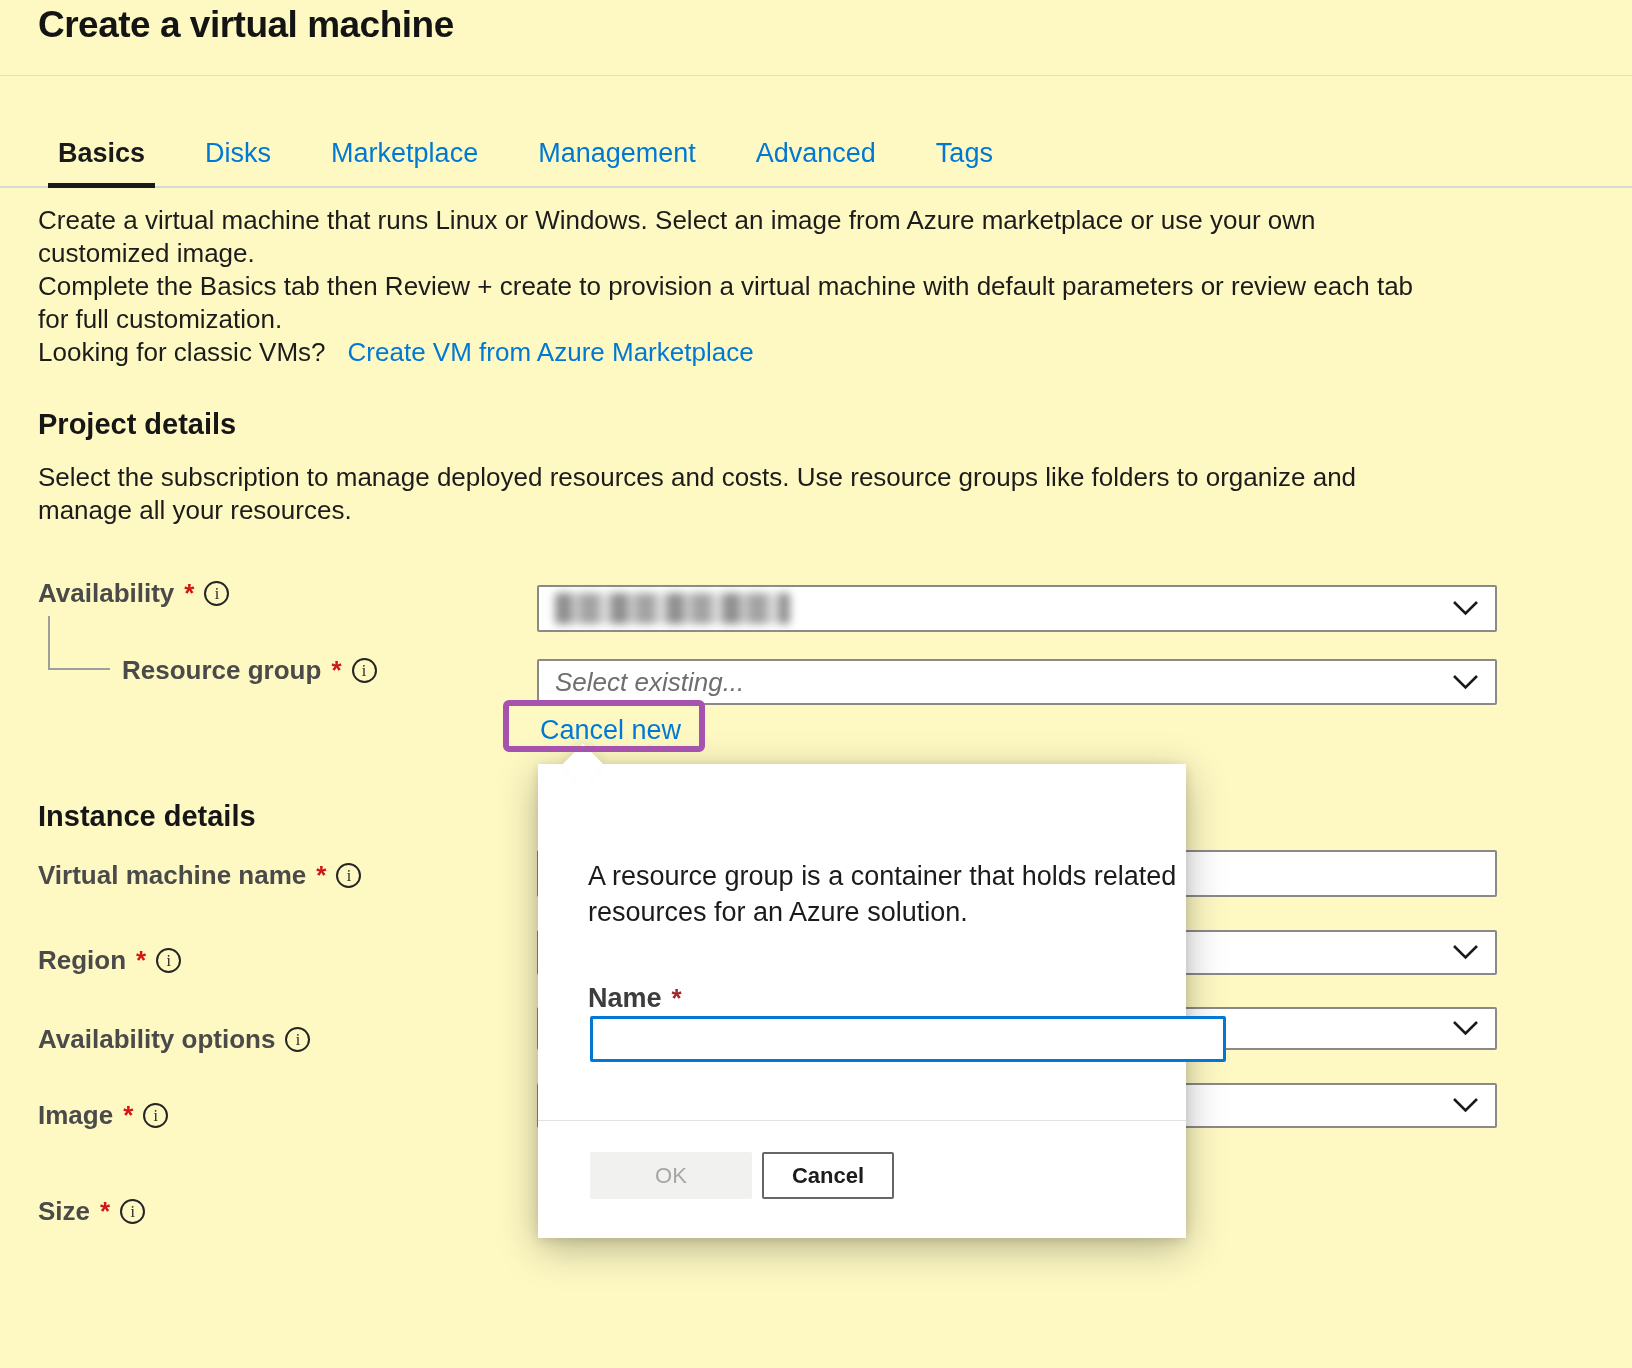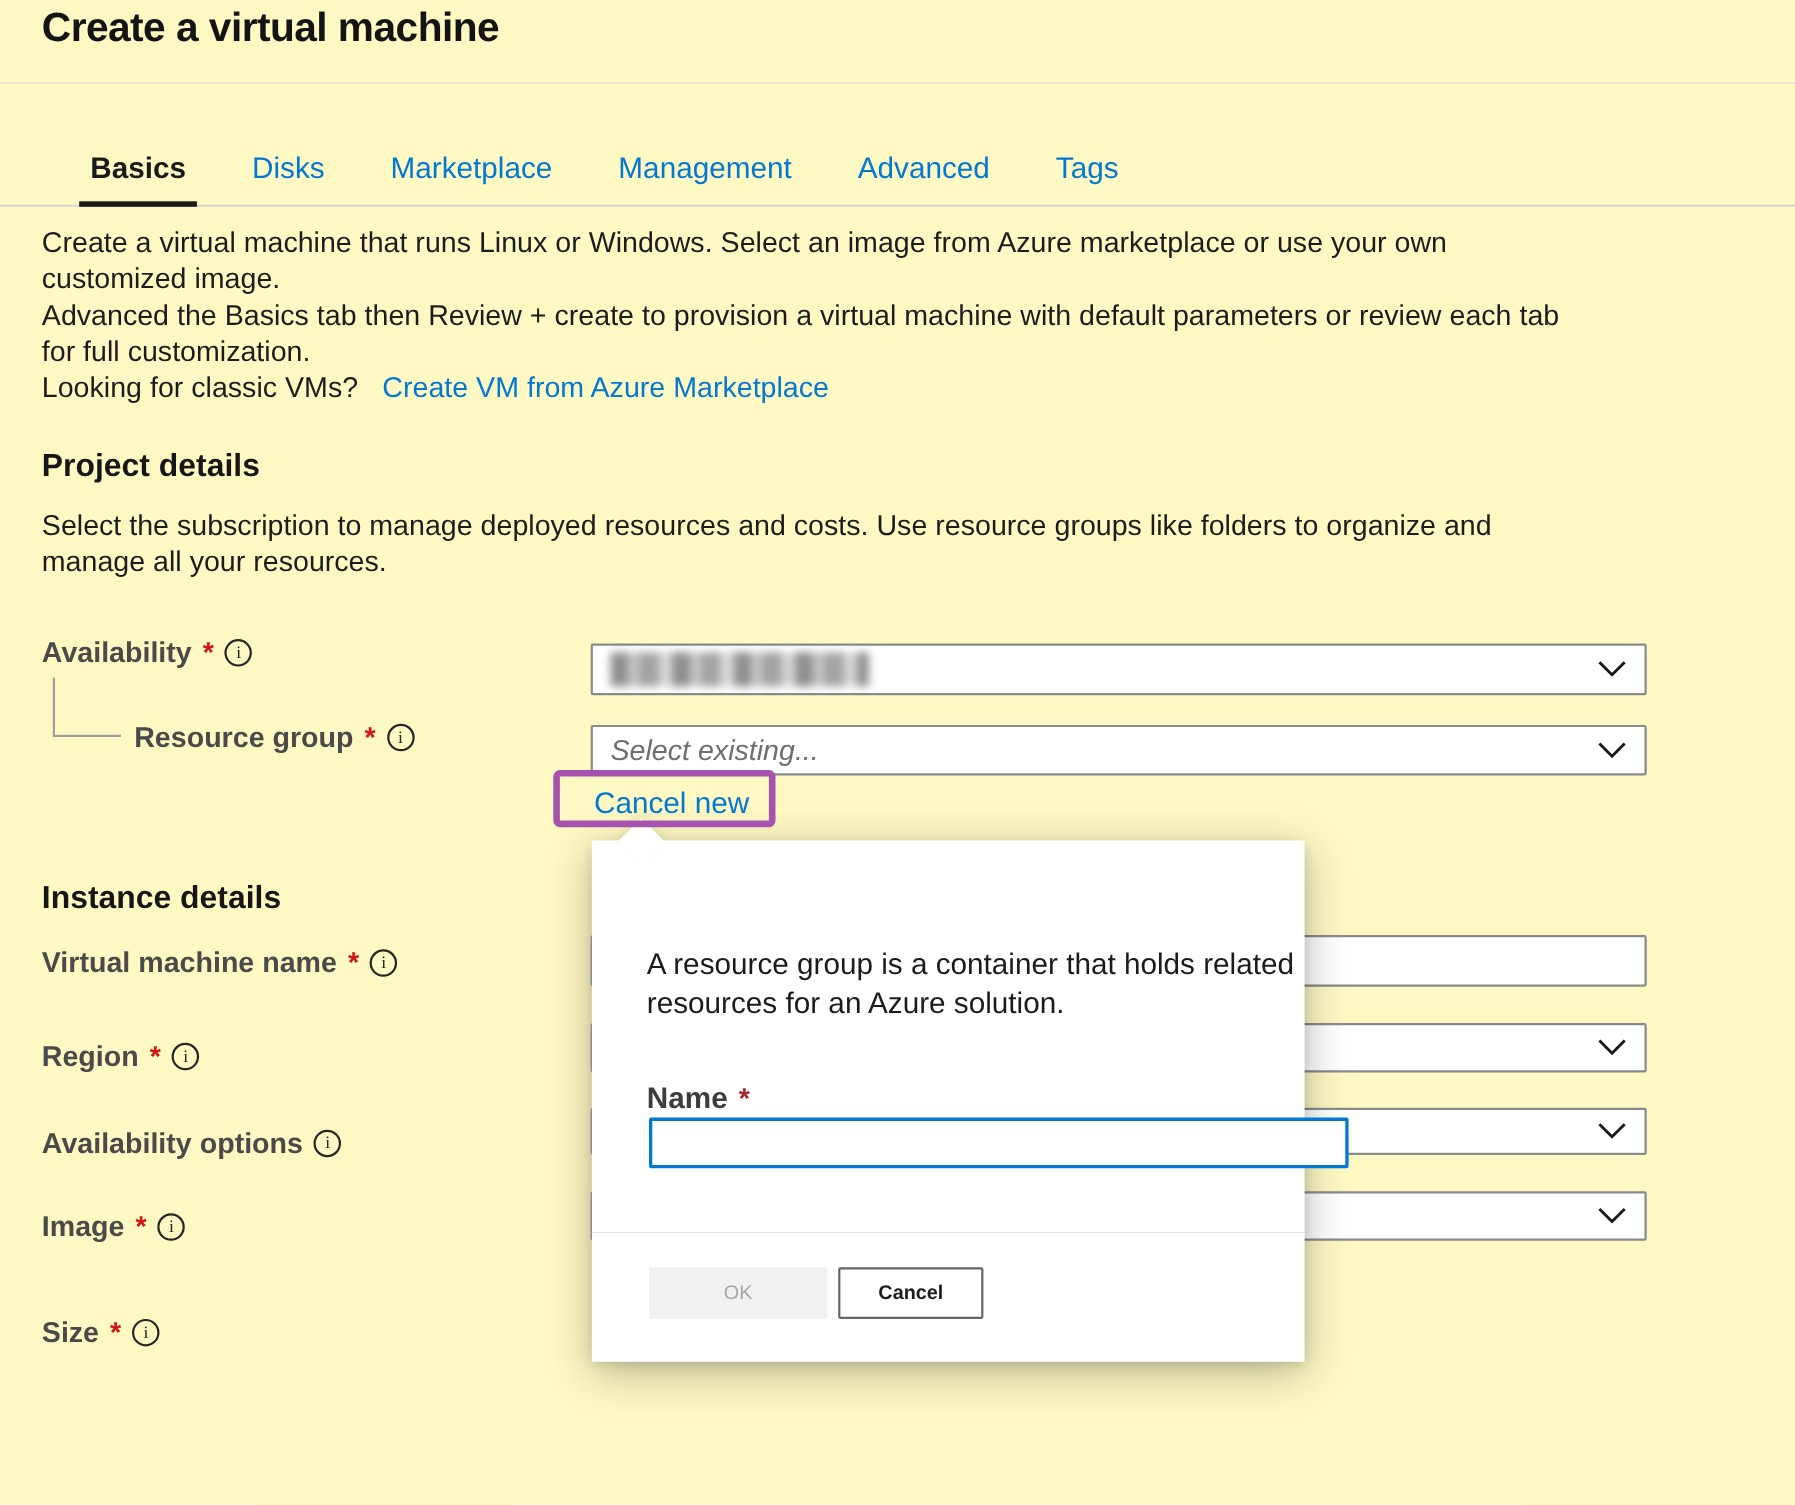--- a/index.html
+++ b/index.html
@@ -8,21 +8,21 @@
     position:relative; width:1632px; height:1368px; background:#fef9c3;
     font-family:"Liberation Sans", sans-serif; color:#1d1d1d; overflow:hidden;
   }
   .page-title {
     position:absolute; left:38px; top:4px; font-size:37px; font-weight:700;
     color:#141414; letter-spacing:-0.5px;
   }
   .header-divider { position:absolute; left:0; top:75px; width:100%; height:1px; background:#dcdcdc; }
 
   
-  .tabs-bar { position:absolute; left:0; top:138px; width:100%; border-bottom:2px solid #d8d8d8; padding-left:72px; }
+  .tabs-bar { position:absolute; left:0; top:138px; width:100%; border-bottom:2px solid #d8d8d8; padding-left:48px; }
   .tabs-inner { display:inline-flex; gap:40px; }
   .tab { font-size:27px; color:#0078d4; padding:0 10px 17px 10px; cursor:pointer; white-space:nowrap; }
   .tab.active { color:#1a1a1a; font-weight:600; position:relative; }
   .tab.active::after { content:""; position:absolute; left:0; right:0; bottom:-2px; height:5px; background:#1a1a1a; }
 
   .intro { position:absolute; left:38px; top:204px; width:1398px; font-size:26px; line-height:33px; color:#1c1c1c; }
   .link { color:#0078d4; cursor:pointer; text-decoration:none; }
   .classic-link { margin-left:22px; }
 
   .section-heading { position:absolute; left:38px; font-size:29px; font-weight:700; color:#161616; }
@@ -72,21 +72,21 @@
   .callout::before { content:""; position:absolute; top:-14px; left:30px; width:30px; height:30px;
     background:#fff; transform:rotate(45deg); box-shadow:-4px -4px 10px rgba(0,0,0,0.07); }
   .callout-desc { position:absolute; left:50px; top:94px; width:660px; font-size:27px; line-height:36px; color:#1b1b1b; }
   .callout-name-label { position:absolute; left:50px; top:219px; display:flex; gap:10px; align-items:center;
     font-size:27px; font-weight:600; color:#3d3d3d; }
   .callout-name-label .req { color:#a4262c; }
   .name-input { position:absolute; left:52px; top:252px; width:636px; height:46px;
     border:3px solid #0078d4; border-radius:2px; font-size:26px; padding:0 12px;
     font-family:"Liberation Sans", sans-serif; outline:none; }
   .callout-divider { position:absolute; left:0; top:356px; width:100%; height:1px; background:#e2e2e2; }
-  .btn { position:absolute; top:388px; height:47px; font-size:18px;
+  .btn { position:absolute; top:388px; height:47px; font-size:22px;
     font-family:"Liberation Sans", sans-serif; cursor:pointer; border-radius:2px; }
   .btn-ok { left:52px; width:162px; background:#f1f1f0; border:none; color:#a6a6a6; }
   .btn-cancel { left:224px; width:132px; background:#fff; border:2px solid #666; color:#1c1c1c; font-weight:600; }
 
   
   .size-info { position:absolute; left:537px; top:1240px; width:420px; padding-left:17px;
     border-left:7px solid #7fba00; }
   .size-specs { font-size:27px; color:#1a1a1a; margin-top:3px; }
   .change-size { display:inline-block; font-size:27px; color:#0078d4; margin-top:13px; cursor:pointer; }
 </style>
@@ -104,21 +104,21 @@
       <div class="tab">Disks</div>
       <div class="tab">Marketplace</div>
       <div class="tab">Management</div>
       <div class="tab">Advanced</div>
       <div class="tab">Tags</div>
     </div>
   </div>
 
   <div class="intro">
     <div>Create a virtual machine that runs Linux or Windows. Select an image from Azure marketplace or use your own customized image.</div>
-    <div>Advanced the Basics tab then Review + create to provision a virtual machine with default parameters or review each tab for full customization.</div>
+    <div>Complete the Basics tab then Review + create to provision a virtual machine with default parameters or review each tab for full customization.</div>
     <div>
       <span>Looking for classic VMs?</span><span class="link classic-link">Create VM from Azure Marketplace</span>
     </div>
   </div>
 
   <div class="section-heading" style="top:408px;">Project details</div>
   <div class="section-desc" style="top:461px;">Select the subscription to manage deployed resources and costs. Use resource groups like folders to organize and manage all your resources.</div>
 
   <div class="field-label" style="left:38px; top:578px;">
     <span>Availability</span>

